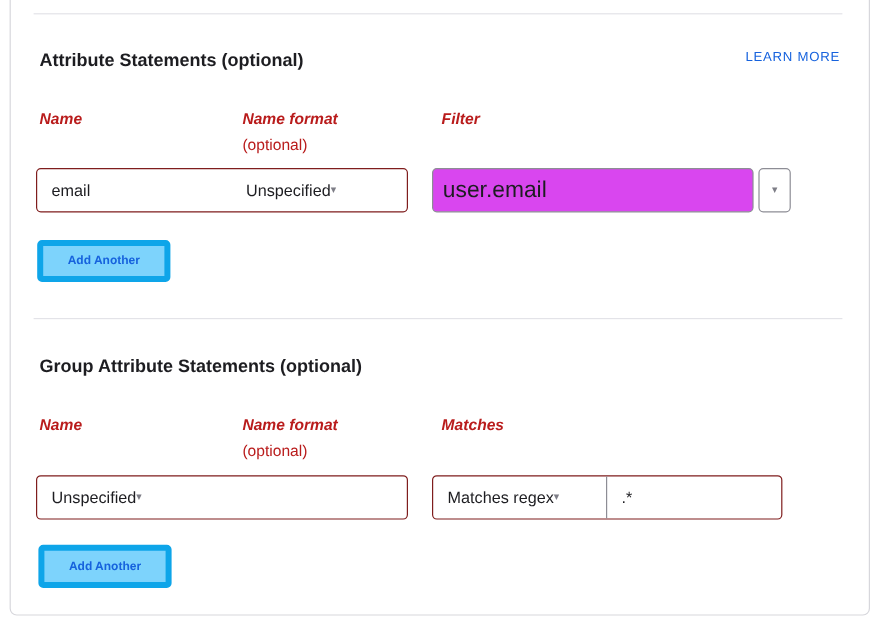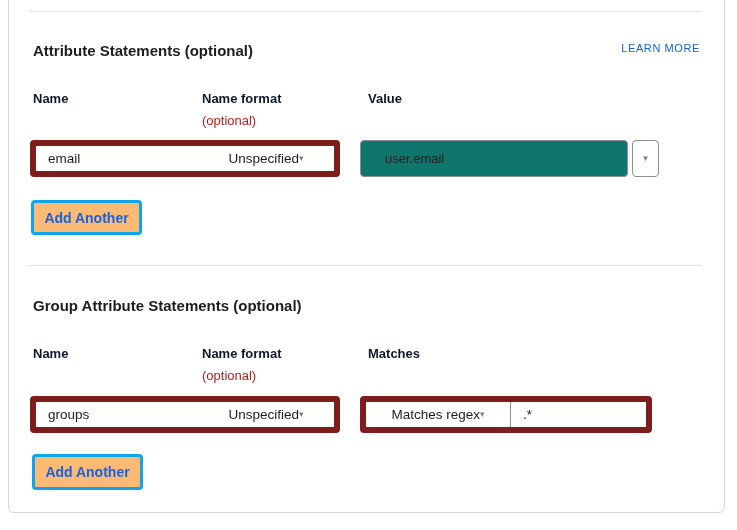--- a/index.html
+++ b/index.html
@@ -10,58 +10,58 @@
   .card { left:8px; top:-14px; width:717px; height:527px;
     border:1px solid #d7d7dc; border-radius:6px; background:#fff; }
 
   .divider { height:1px; background:#e3e3e8; width:674px; left:28px; }
 
   .section-title { font-size:15px; font-weight:bold; color:#1d1d21; }
 
   .learn-more { font-size:11px; color:#1662dd; letter-spacing:0.6px;
     text-decoration:none; cursor:pointer; }
 
-  .col-label { font-size:13px; font-weight:bold; color:#0f172a; }
+  .col-label { font-size:13px; font-weight:bold; color:#b91c1c;font-style:italic; }
   .col-note  { font-size:13px; color:#b91c1c; }
 
   .field-group { display:flex; align-items:stretch; height:37px;
-    border:6px solid #7f1d1d; border-radius:4px; background:#fff; }
+    border:1px solid #7f1d1d; border-radius:4px; background:#fff; }
   .field-group input { border:none; outline:none; background:transparent;
     font-family:inherit; font-size:13.5px; color:#1d1d21; padding:0 12px; min-width:0; }
   .seg-divider { border-right:1px solid #8d8d95; }
 
-  .select-box { display:flex; align-items:center; justify-content:center;
+  .select-box { display:flex; align-items:center; justify-content:flex-start;
     padding:0 12px 0 12px; font-size:13.5px; color:#1d1d21; cursor:pointer; flex:1; }
   .caret { font-size:9px; color:#7e7e87; line-height:1; }
 
   .lone-input { height:37px; border:1px solid #8d8d95; border-radius:4px;
-    font-family:inherit; font-size:13px; color:#1d1d21; padding:0 24px;
-    outline:none; background:#0f766e; }
+    font-family:inherit; font-size:19px; color:#1d1d21; padding:0 8px;
+    outline:none; background:#d946ef; }
   .caret-btn { height:37px; width:27px; border:1px solid #8d8d95; border-radius:4px;
     display:flex; align-items:center; justify-content:center; background:#fff; cursor:pointer; }
 
-  .add-btn { border:3px solid #0ea5e9; border-radius:4px; background:#fdba74;
-    color:#1662dd; font-size:14px; font-weight:bold; font-family:inherit;
+  .add-btn { border:5px solid #0ea5e9; border-radius:4px; background:#7dd3fc;
+    color:#1662dd; font-size:10px; font-weight:bold; font-family:inherit;
     display:flex; align-items:center; justify-content:center; cursor:pointer; }
 </style>
 </head>
 <body>
 
 <div class="abs card"></div>
 
 <div class="abs divider" style="top:11px;"></div>
 
 <div class="abs section-title" style="left:33px; top:42px;">Attribute Statements (optional)</div>
 
 <a class="abs learn-more" style="right:37px; top:42px;text-align:center;">LEARN MORE</a>
 
 <div class="abs col-label" style="left:33px; top:91px;">Name</div>
 <div class="abs col-label" style="left:202px; top:91px;">Name format</div>
 <div class="abs col-note" style="left:202px; top:113px;">(optional)</div>
-<div class="abs col-label" style="left:368px; top:91px;">Value</div>
+<div class="abs col-label" style="left:368px; top:91px;">Filter</div>
 
 <div class="abs field-group" style="left:30px; top:140px; width:310px;">
   <input style="width: 162px;" class="seg-divider" value="email">
   <div class="select-box">
     <span>Unspecified</span>
     <span class="caret">▾</span>
   </div>
 </div>
 
 <input class="abs lone-input" style="left: 360px; top: 140px; width: 268px;" value="user.email">
@@ -74,21 +74,20 @@
 <div class="abs divider" style="top:265px;"></div>
 
 <div class="abs section-title" style="left:33px; top:297px;">Group Attribute Statements (optional)</div>
 
 <div class="abs col-label" style="left:33px; top:346px;">Name</div>
 <div class="abs col-label" style="left:202px; top:346px;">Name format</div>
 <div class="abs col-note" style="left:202px; top:368px;">(optional)</div>
 <div class="abs col-label" style="left:368px; top:346px;">Matches</div>
 
 <div class="abs field-group" style="left:30px; top:396px; width:310px;">
-  <input style="width: 162px;" class="seg-divider" value="groups">
   <div class="select-box">
     <span>Unspecified</span>
     <span class="caret">▾</span>
   </div>
 </div>
 
 <div class="abs field-group" style="left:360px; top:396px; width:292px;">
   <div class="select-box seg-divider" style="flex:0 0 145px;">
     <span>Matches regex</span>
     <span class="caret">▾</span>

